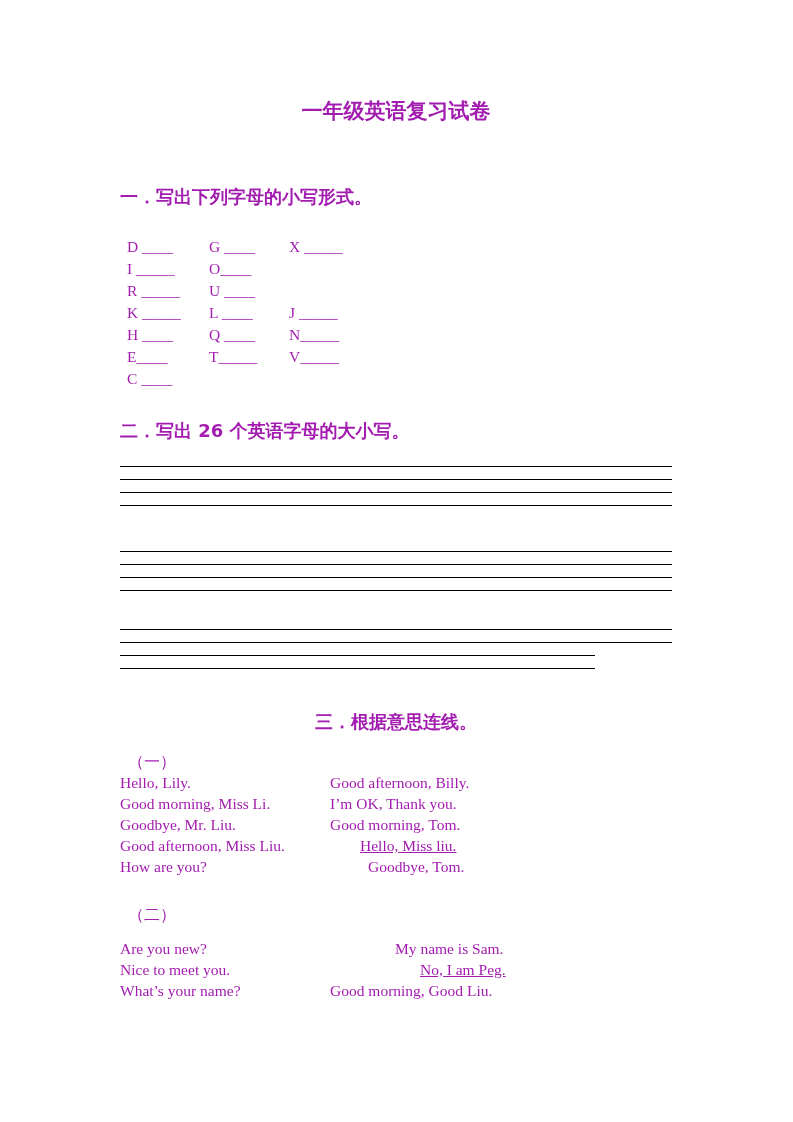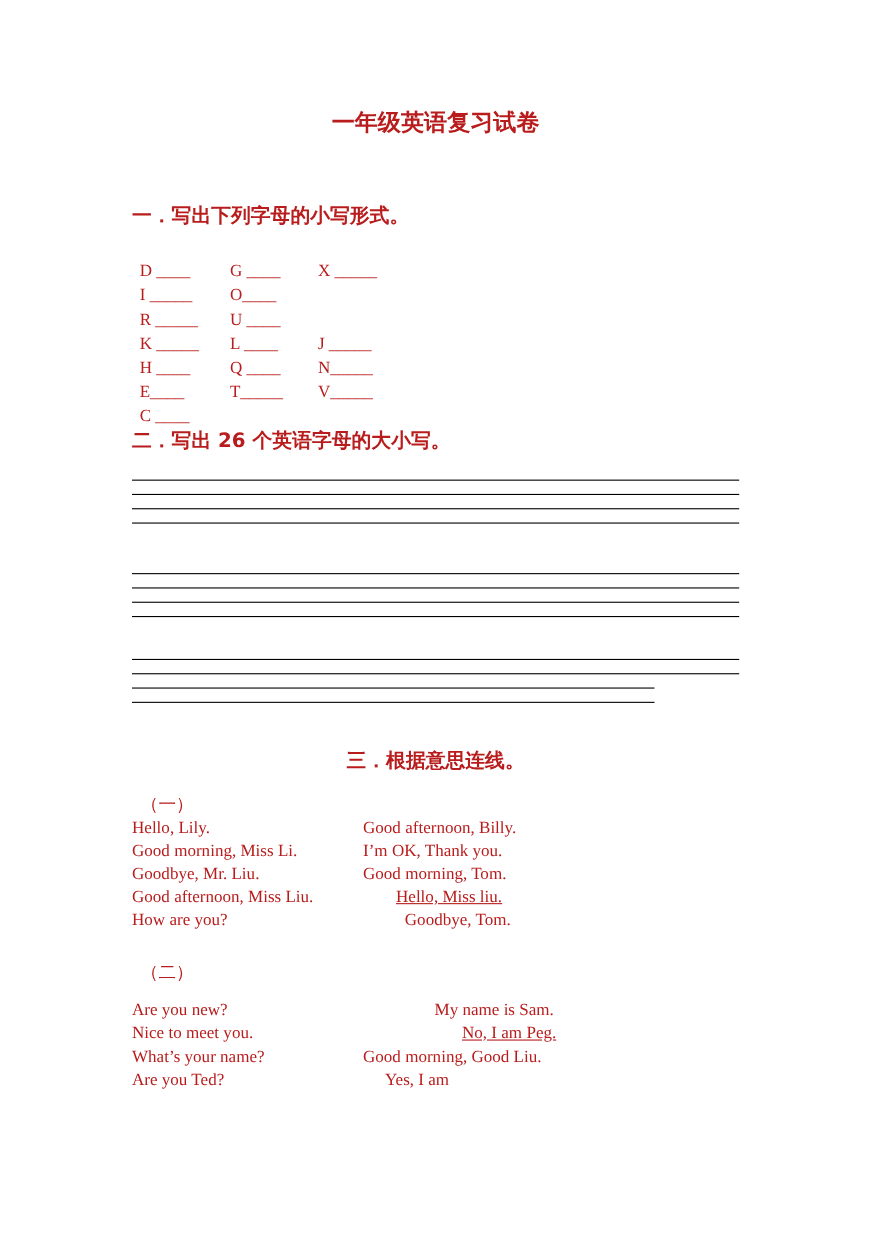--- a/index.html
+++ b/index.html
@@ -5,42 +5,42 @@
   html, body {
     margin: 0;
     padding: 0;
     background: #ffffff;
   }
   .page {
     width: 793px;
     height: 1122px;
     margin: 0 auto;
     background: #ffffff;
-    color: #b91c1c;
+    color: #a21caf;
     font-family: "Liberation Serif", "DejaVu Serif", serif;
     box-sizing: border-box;
     padding: 0 121px 0 120px;
     overflow: hidden;
   }
   .title {
     padding-top: 98px;
     text-align: center;
     font-size: 21px;
     line-height: 26px;
     font-weight: bold;
     font-family: "DejaVu Sans", "Liberation Sans", sans-serif;
   }
   .sec-heading {
     font-size: 18px;
     line-height: 22px;
     font-weight: bold;
     font-family: "DejaVu Sans", "Liberation Sans", sans-serif;
   }
   .h1 { margin-top: 62px; }
-  .h2 { }
+  .h2 { margin-top: 30px; }
   .h3 { margin-top: 30px; text-align: center; }
 
   .letters {
     margin-top: 28px;
     padding-left: 7px;
     font-size: 15.5px;
   }
   .lrow {
     display: grid;
     grid-template-columns: 82px 80px 1fr;
@@ -190,19 +190,15 @@
       <span class="pright">My name is Sam.</span>
     </div>
     <div class="pair">
       <span class="pleft">Nice to meet you.</span>
       <span class="pright">No, I am Peg.</span>
     </div>
     <div class="pair">
       <span class="pleft">What’s your name?</span>
       <span class="pright">Good morning, Good Liu.</span>
     </div>
-    <div class="pair">
-      <span class="pleft">Are you Ted?</span>
-      <span class="pright">Yes, I am</span>
-    </div>
   </div>
 
 </div>
 
 </body></html>

